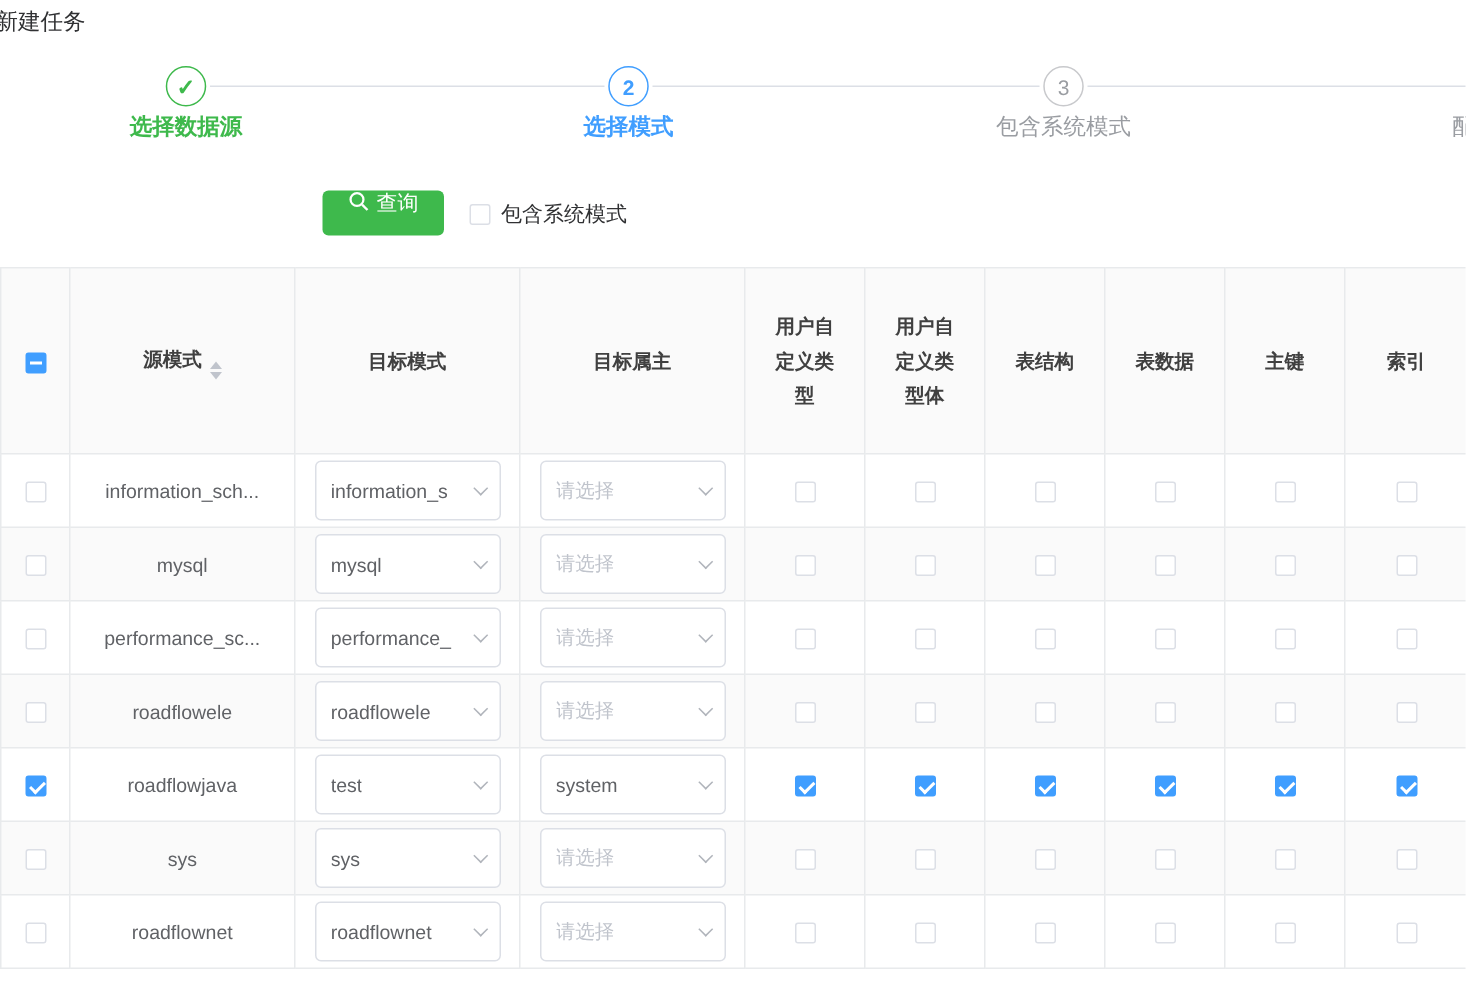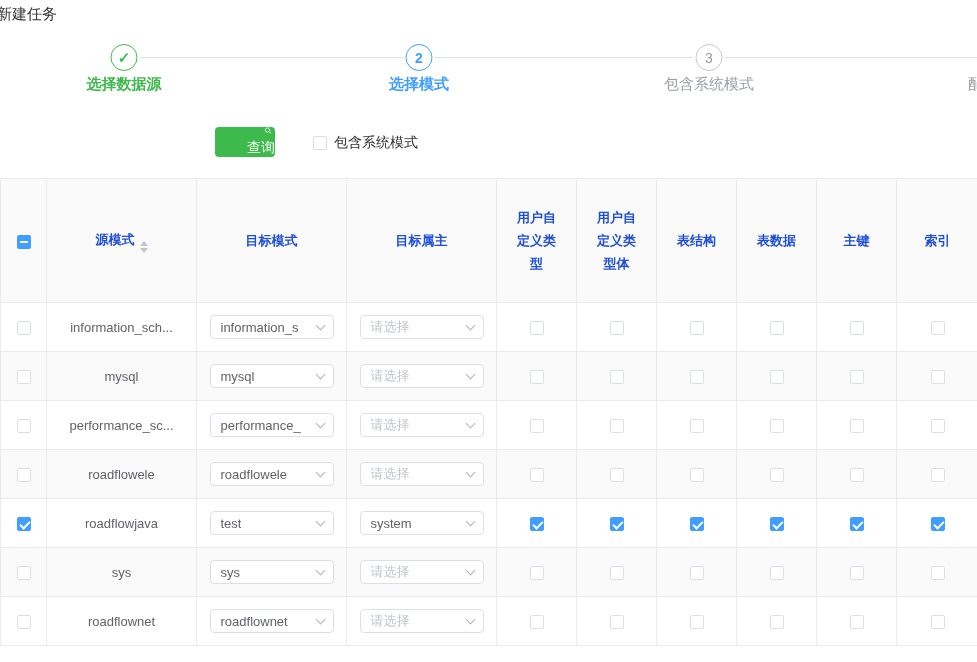--- a/index.html
+++ b/index.html
@@ -49,25 +49,25 @@
   
   .toolbar{position:absolute;top:127px;left:0;width:100%;height:32px;}
   .search-input{
     position:absolute;left:-1px;top:0;width:200px;height:30px;
     border:1px solid #dcdfe6;border-radius:2px;
     padding:0 10px;font-size:13px;color:var(--txt);
     font-family:"Liberation Sans",sans-serif;outline:none;
   }
   .search-input::placeholder{color:var(--ph);}
   .query-btn{
-    position:absolute;left:215px;top:0;width:60px;height:30px;
+    position:absolute;left:215px;top:0;width:81px;height:30px;
     background:var(--green);border:none;border-radius:4px;
     color:#fff;font-size:14px;
-    display:flex;align-items:flex-end;justify-content:center;gap:5px;
-    cursor:pointer;font-family:"Liberation Sans",sans-serif;flex-direction:column;
+    display:flex;align-items:flex-start;justify-content:center;gap:5px;
+    cursor:pointer;font-family:"Liberation Sans",sans-serif;
   }
   .include-sys{
     position:absolute;left:313px;top:7px;
     display:flex;align-items:center;gap:7px;
     font-size:14px;color:#303133;cursor:pointer;
   }
   
   .cb{
     display:inline-block;width:14px;height:14px;
     border:1px solid #dcdfe6;border-radius:2px;background:#fff;
@@ -77,21 +77,21 @@
   .cb.checked::after{
     content:"";position:absolute;left:4px;top:1px;width:4px;height:8px;
     border:solid #fff;border-width:0 2px 2px 0;transform:rotate(45deg);
   }
   .cb.indet::after{
     content:"";position:absolute;left:2px;top:5px;width:8px;height:2px;background:#fff;
   }
   
   .select{
     display:inline-flex;align-items:center;justify-content:space-between;
-    width:124px;height:24px;
+    width:124px;height:40px;
     border:1px solid #dcdfe6;border-radius:4px;background:#fff;
     padding:0 9px 0 10px;cursor:pointer;vertical-align:middle;
   }
   .sel-text{
     font-size:13px;color:var(--txt);
     white-space:nowrap;overflow:hidden;max-width:94px;text-align:left;
   }
   .sel-text.ph{color:var(--ph);}
   .chev{
     flex:none;width:7px;height:7px;margin-top:-3px;
@@ -99,21 +99,21 @@
     transform:rotate(45deg);
   }
   
   table{
     position:absolute;top:178px;left:0;width:978px;
     border-collapse:collapse;table-layout:fixed;
   }
   th,td{border:1px solid var(--border);text-align:center;vertical-align:middle;}
   thead th{
     background:#fafafa;height:124px;
-    font-size:13px;font-weight:bold;color:#1d4ed8;
+    font-size:13px;font-weight:bold;color:#404040;
     line-height:23px;padding:12px 15px;
   }
   tbody td{height:49px;font-size:13px;color:var(--txt);background:#fff;}
   tbody tr:nth-child(even) td{background:#fafafa;}
   
   .sort{display:inline-flex;flex-direction:column;margin-left:5px;vertical-align:-2px;cursor:pointer;}
   .sort i{width:0;height:0;border-left:4px solid transparent;border-right:4px solid transparent;display:block;}
   .sort .up{border-bottom:5px solid #c0c4cc;margin-bottom:2px;}
   .sort .down{border-top:5px solid #c0c4cc;}
 </style>

